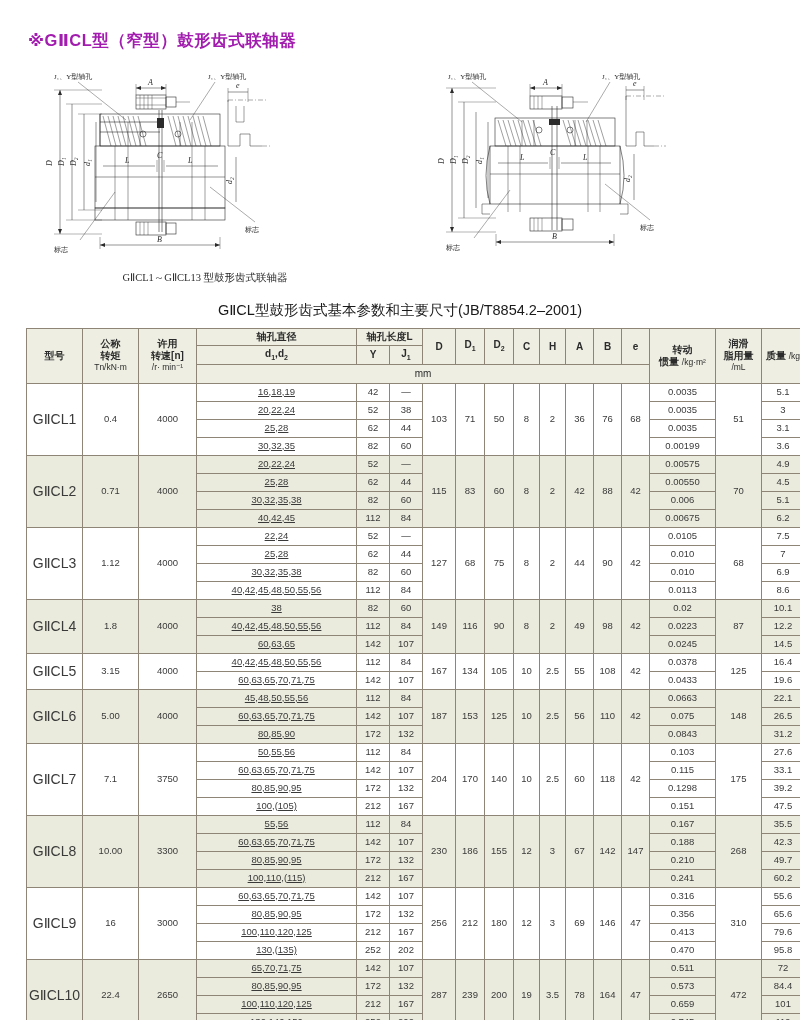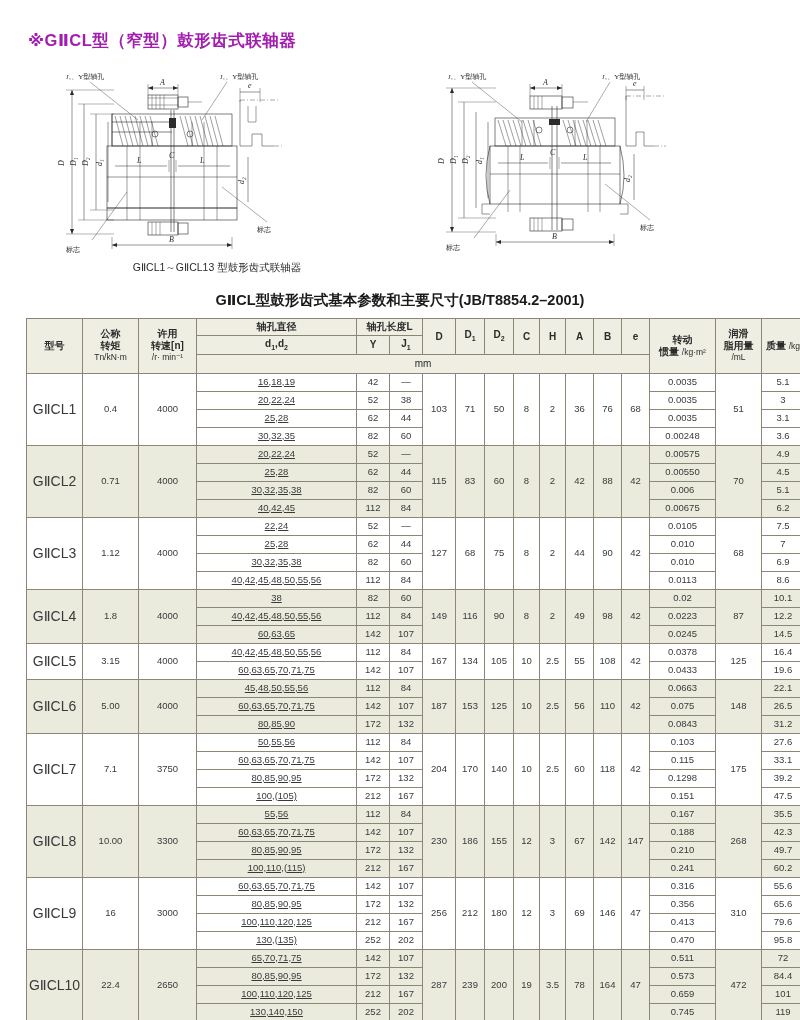--- a/index.html
+++ b/index.html
@@ -22,39 +22,39 @@
     font-weight: bold;
     color: #a21caf;
     padding: 30px 0 0 28px;
     letter-spacing: 0.5px;
   }
 
   
   .figures {
     display: flex;
     justify-content: space-between;
-    padding: 10px 30px 0 42px;
+    padding: 10px 30px 0 30px;
     box-sizing: border-box;
   }
   .figure { width: 350px; }
   .figure svg { display: block; margin: 0 auto; }
   .figure-caption {
     text-align: center;
-    font-family: Liberation Sans, sans-serif;
+    font-family: Liberation Serif, serif;
     font-size: 10.5px;
     color: #2b2b2b;
-    margin-top: 4px;
+    margin-top: 14px;
   }
   .fig-right .figure-caption { padding-left: 40px; }
 
   
   .table-title {
     text-align: center;
     font-size: 14.5px;
-    font-weight: bold;
+    font-weight: normal;
     color: #1a1a1a;
     margin: 16px 0 8px 0;
   }
   .table-wrap { padding: 0 26px; box-sizing: border-box; }
 
   table.spec {
     border-collapse: collapse;
     width: 748px;
     font-size: 9.5px;
     color: #3a3a3a;
@@ -400,21 +400,21 @@
           <td class="dia">25,28</td>
           <td class="num">62</td>
           <td class="num">44</td>
           <td class="num">0.0035</td>
           <td class="num">3.1</td>
         </tr>
         <tr class="plain">
           <td class="dia">30,32,35</td>
           <td class="num">82</td>
           <td class="num">60</td>
-          <td class="num">0.00248</td>
+          <td class="num">0.00199</td>
           <td class="num">3.6</td>
         </tr>
         <tr class="band">
           <td class="model" rowspan="4">GⅡCL2</td>
           <td class="num" rowspan="4">0.71</td>
           <td class="num" rowspan="4">4000</td>
           <td class="dia">20,22,24</td>
           <td class="num">52</td>
           <td class="num">—</td>
           <td class="num" rowspan="4">115</td>

